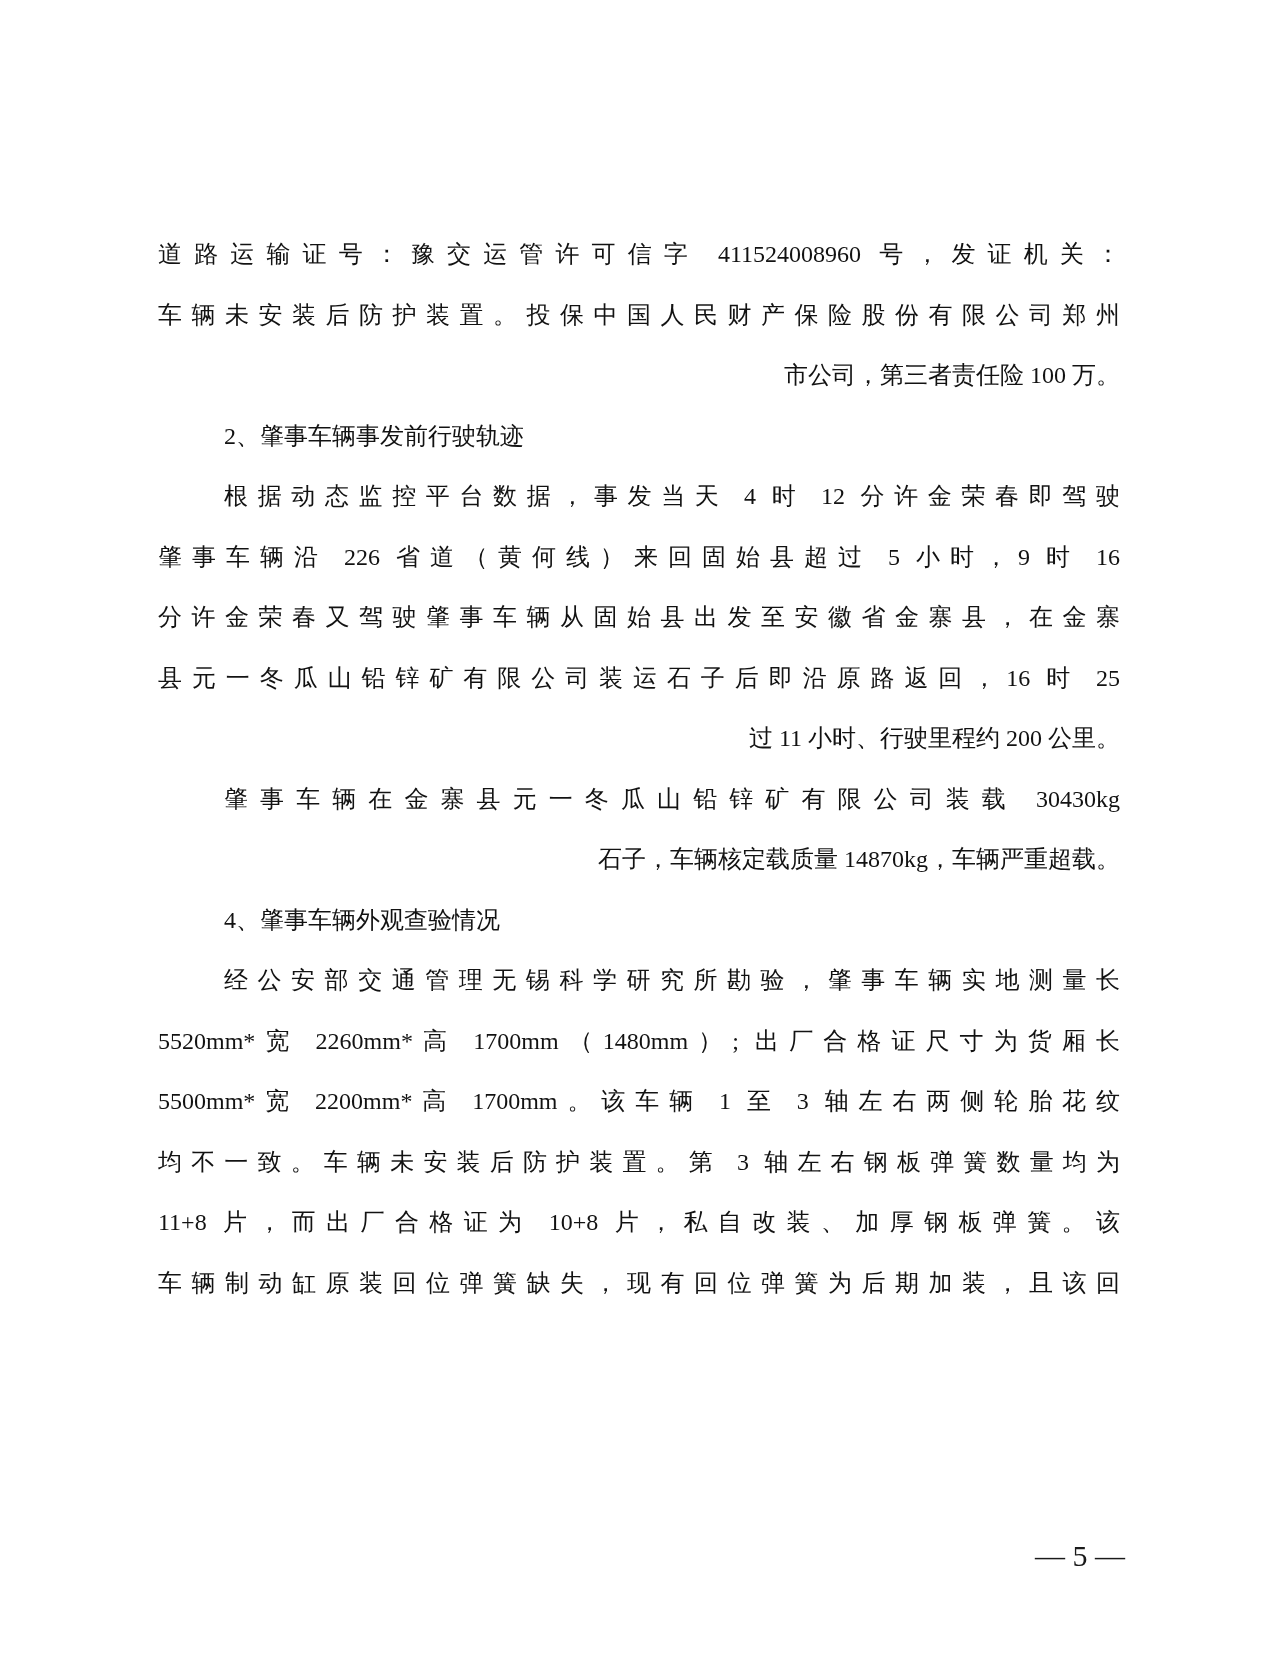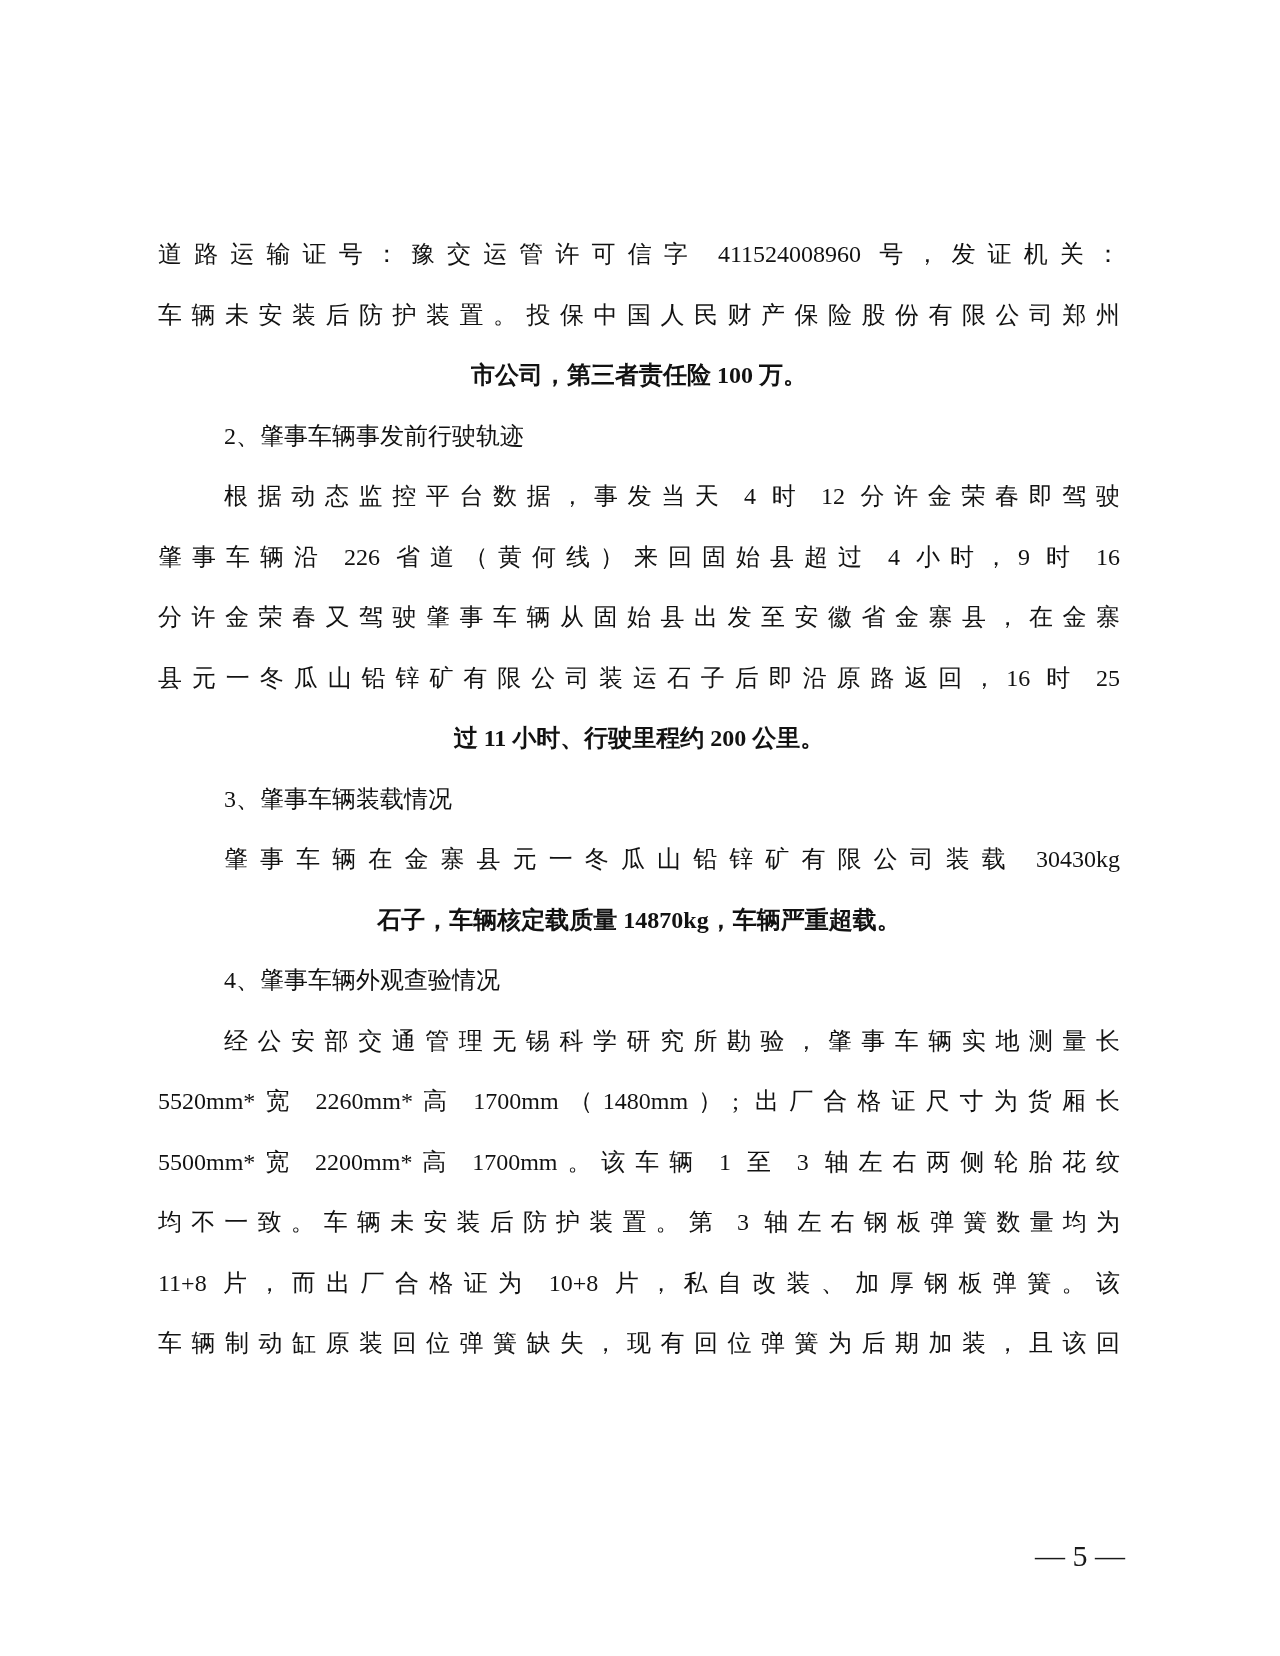--- a/index.html
+++ b/index.html
@@ -27,22 +27,21 @@
     line-height: 60.5px;
     font-size: 24px;
     white-space: normal;
     overflow: visible;
   }
   .j {
     text-align: justify;
     text-align-last: justify;
   }
   .plain {
-    text-align: center;
-    font-weight: bold;
+    text-align: right;
   }
   .indent {
     text-indent: 66px;
   }
   .heading {
     font-weight: normal;
     text-align: left;
     text-indent: 66px;
   }
   .footer {
@@ -60,25 +59,24 @@
 </head>
 <body>
 
 <div class="page">
   <div class="textblock">
     <div class="line j">道路运输证号：豫交运管许可信字 411524008960 号，发证机关：</div>
     <div class="line j">车辆未安装后防护装置。投保中国人民财产保险股份有限公司郑州</div>
     <div class="line plain">市公司，第三者责任险 100 万。</div>
     <div class="line heading">2、肇事车辆事发前行驶轨迹</div>
     <div class="line j indent">根据动态监控平台数据，事发当天 4 时 12 分许金荣春即驾驶</div>
-    <div class="line j">肇事车辆沿 226 省道（黄何线）来回固始县超过 4 小时，9 时 16</div>
+    <div class="line j">肇事车辆沿 226 省道（黄何线）来回固始县超过 5 小时，9 时 16</div>
     <div class="line j">分许金荣春又驾驶肇事车辆从固始县出发至安徽省金寨县，在金寨</div>
     <div class="line j">县元一冬瓜山铅锌矿有限公司装运石子后即沿原路返回，16 时 25</div>
     <div class="line plain">过 11 小时、行驶里程约 200 公里。</div>
-    <div class="line heading">3、肇事车辆装载情况</div>
     <div class="line j indent">肇事车辆在金寨县元一冬瓜山铅锌矿有限公司装载 30430kg</div>
     <div class="line plain">石子，车辆核定载质量 14870kg，车辆严重超载。</div>
     <div class="line heading">4、肇事车辆外观查验情况</div>
     <div class="line j indent">经公安部交通管理无锡科学研究所勘验，肇事车辆实地测量长</div>
     <div class="line j">5520mm*宽 2260mm*高 1700mm（1480mm）; 出厂合格证尺寸为货厢长</div>
     <div class="line j">5500mm*宽 2200mm*高 1700mm。该车辆 1 至 3 轴左右两侧轮胎花纹</div>
     <div class="line j">均不一致。车辆未安装后防护装置。第 3 轴左右钢板弹簧数量均为</div>
     <div class="line j">11+8 片，而出厂合格证为 10+8 片，私自改装、加厚钢板弹簧。该</div>
     <div class="line j">车辆制动缸原装回位弹簧缺失，现有回位弹簧为后期加装，且该回</div>
   </div>

